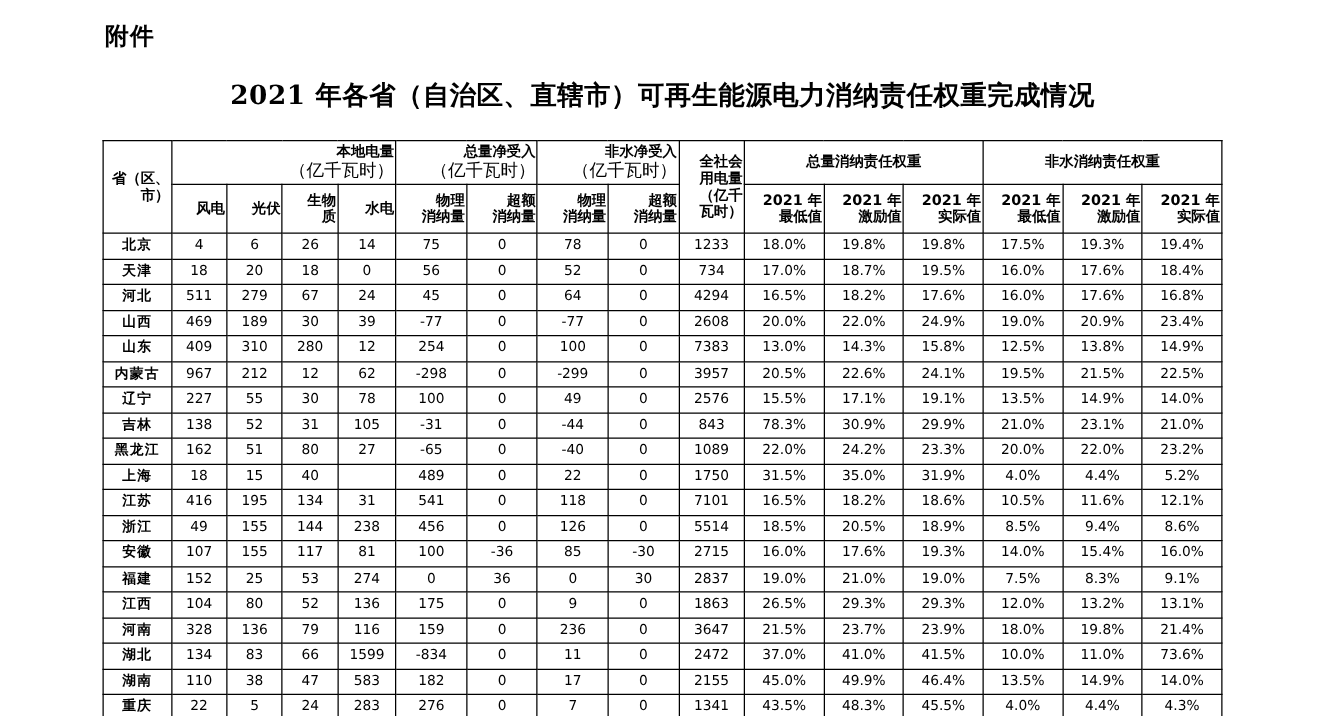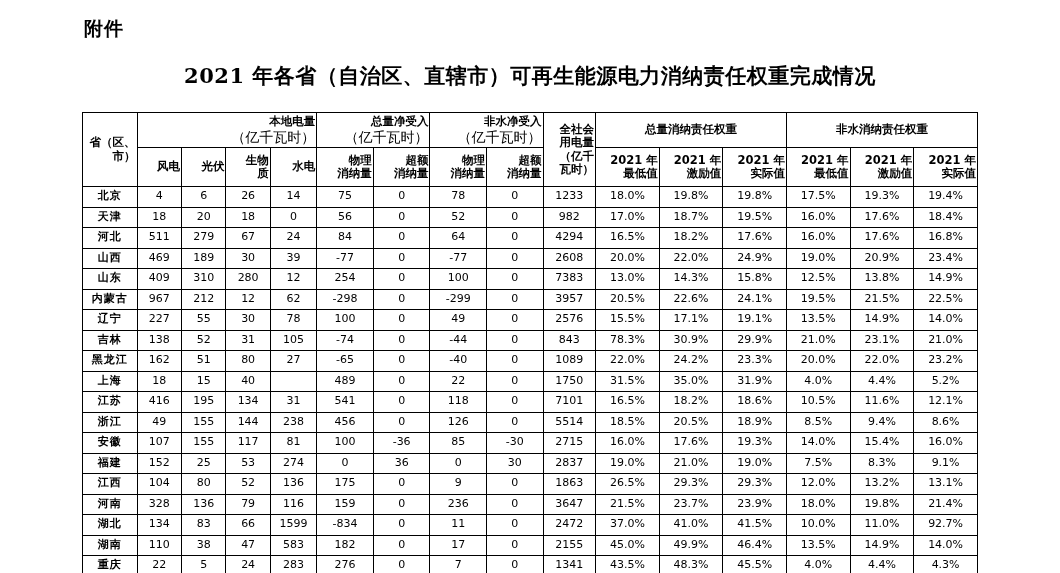--- a/index.html
+++ b/index.html
@@ -228,35 +228,35 @@
           <tr>
             <td class="prov">天津</td>
             <td>18</td>
             <td>20</td>
             <td>18</td>
             <td>0</td>
             <td>56</td>
             <td>0</td>
             <td>52</td>
             <td>0</td>
-            <td>982</td>
+            <td>734</td>
             <td>17.0%</td>
             <td>18.7%</td>
             <td>19.5%</td>
             <td>16.0%</td>
             <td>17.6%</td>
             <td>18.4%</td>
           </tr>
           <tr>
             <td class="prov">河北</td>
             <td>511</td>
             <td>279</td>
             <td>67</td>
             <td>24</td>
-            <td>84</td>
+            <td>45</td>
             <td>0</td>
             <td>64</td>
             <td>0</td>
             <td>4294</td>
             <td>16.5%</td>
             <td>18.2%</td>
             <td>17.6%</td>
             <td>16.0%</td>
             <td>17.6%</td>
             <td>16.8%</td>
@@ -332,21 +332,21 @@
             <td>13.5%</td>
             <td>14.9%</td>
             <td>14.0%</td>
           </tr>
           <tr>
             <td class="prov">吉林</td>
             <td>138</td>
             <td>52</td>
             <td>31</td>
             <td>105</td>
-            <td>-74</td>
+            <td>-31</td>
             <td>0</td>
             <td>-44</td>
             <td>0</td>
             <td>843</td>
             <td>78.3%</td>
             <td>30.9%</td>
             <td>29.9%</td>
             <td>21.0%</td>
             <td>23.1%</td>
             <td>21.0%</td>
@@ -504,21 +504,21 @@
             <td>-834</td>
             <td>0</td>
             <td>11</td>
             <td>0</td>
             <td>2472</td>
             <td>37.0%</td>
             <td>41.0%</td>
             <td>41.5%</td>
             <td>10.0%</td>
             <td>11.0%</td>
-            <td>92.7%</td>
+            <td>73.6%</td>
           </tr>
           <tr>
             <td class="prov">湖南</td>
             <td>110</td>
             <td>38</td>
             <td>47</td>
             <td>583</td>
             <td>182</td>
             <td>0</td>
             <td>17</td>

